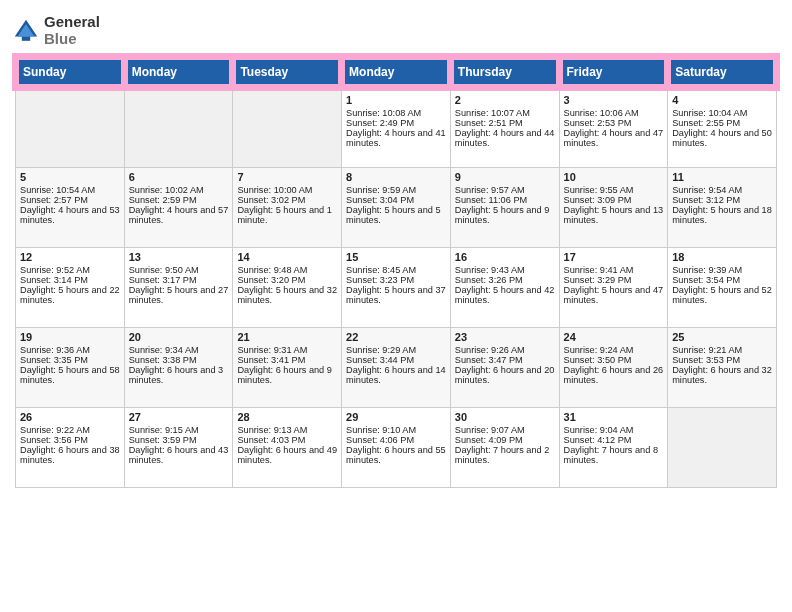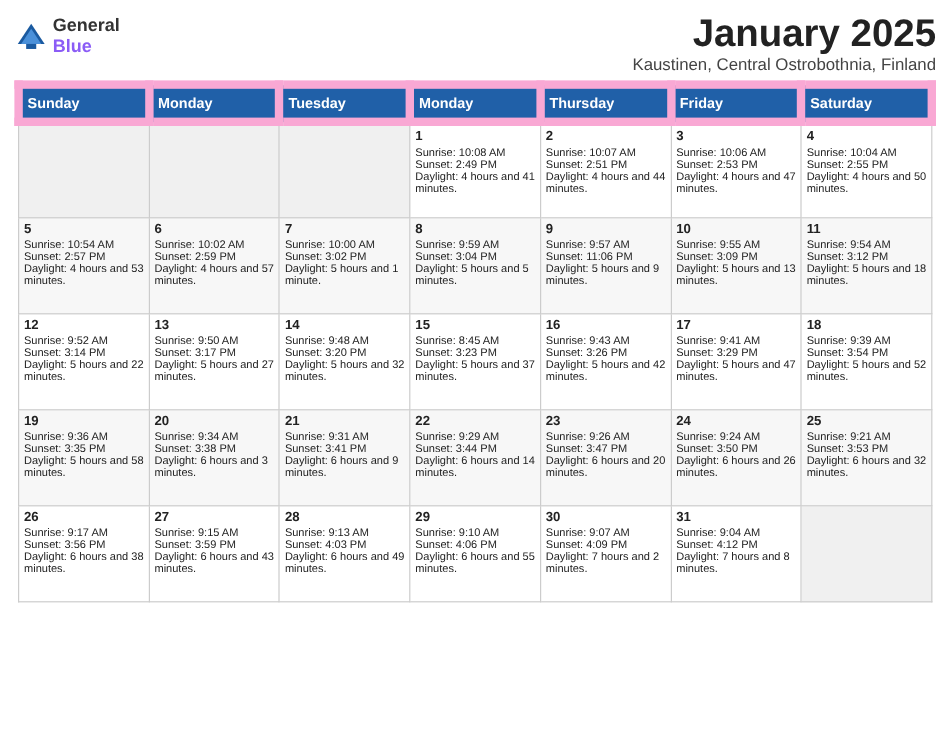--- a/index.html
+++ b/index.html
@@ -33,21 +33,21 @@
       line-height: 1.1;
     }
     .logo-general {
       font-size: 15px;
       font-weight: bold;
       color: #333;
     }
     .logo-blue {
       font-size: 15px;
       font-weight: bold;
-      color: #8b5cf6;
+      color: #737373;
     }
     .logo-icon {
       width: 28px;
       height: 28px;
       margin-right: 4px;
     }
     .title-block {
       text-align: right;
     }
     .month-title {
@@ -105,24 +105,20 @@
       <svg class="logo-icon" viewBox="0 0 40 40">
         <polygon points="20,4 36,28 4,28" fill="#1a5aa0"></polygon>
         <polygon points="20,10 32,28 8,28" fill="#4a90d9"></polygon>
         <rect x="14" y="28" width="12" height="6" fill="#1a5aa0"></rect>
       </svg>
       <div class="logo-text">
         <span class="logo-general">General</span>
         <span class="logo-blue">Blue</span>
       </div>
     </div>
-    <div class="title-block">
-      <div class="month-title">January 2025</div>
-      <div class="location-title">Kaustinen, Central Ostrobothnia, Finland</div>
-    </div>
   </div>
 
   <table class="calendar-table">
     <thead>
       <tr>
         <th>Sunday</th>
         <th>Monday</th>
         <th>Tuesday</th>
         <th>Monday</th>
         <th>Thursday</th>
@@ -161,21 +157,21 @@
         <tr>
           <td><span class="day-num">19</span><span>Sunrise: 9:36 AM</span><br><span>Sunset: 3:35 PM</span><br><span>Daylight: 5 hours and 58 minutes.</span></td>
           <td><span class="day-num">20</span><span>Sunrise: 9:34 AM</span><br><span>Sunset: 3:38 PM</span><br><span>Daylight: 6 hours and 3 minutes.</span></td>
           <td><span class="day-num">21</span><span>Sunrise: 9:31 AM</span><br><span>Sunset: 3:41 PM</span><br><span>Daylight: 6 hours and 9 minutes.</span></td>
           <td><span class="day-num">22</span><span>Sunrise: 9:29 AM</span><br><span>Sunset: 3:44 PM</span><br><span>Daylight: 6 hours and 14 minutes.</span></td>
           <td><span class="day-num">23</span><span>Sunrise: 9:26 AM</span><br><span>Sunset: 3:47 PM</span><br><span>Daylight: 6 hours and 20 minutes.</span></td>
           <td><span class="day-num">24</span><span>Sunrise: 9:24 AM</span><br><span>Sunset: 3:50 PM</span><br><span>Daylight: 6 hours and 26 minutes.</span></td>
           <td><span class="day-num">25</span><span>Sunrise: 9:21 AM</span><br><span>Sunset: 3:53 PM</span><br><span>Daylight: 6 hours and 32 minutes.</span></td>
         </tr>
         <tr>
-          <td><span class="day-num">26</span><span>Sunrise: 9:17 AM</span><br><span>Sunset: 3:56 PM</span><br><span>Daylight: 6 hours and 38 minutes.</span></td>
+          <td><span class="day-num">26</span><span>Sunrise: 9:22 AM</span><br><span>Sunset: 3:56 PM</span><br><span>Daylight: 6 hours and 38 minutes.</span></td>
           <td><span class="day-num">27</span><span>Sunrise: 9:15 AM</span><br><span>Sunset: 3:59 PM</span><br><span>Daylight: 6 hours and 43 minutes.</span></td>
           <td><span class="day-num">28</span><span>Sunrise: 9:13 AM</span><br><span>Sunset: 4:03 PM</span><br><span>Daylight: 6 hours and 49 minutes.</span></td>
           <td><span class="day-num">29</span><span>Sunrise: 9:10 AM</span><br><span>Sunset: 4:06 PM</span><br><span>Daylight: 6 hours and 55 minutes.</span></td>
           <td><span class="day-num">30</span><span>Sunrise: 9:07 AM</span><br><span>Sunset: 4:09 PM</span><br><span>Daylight: 7 hours and 2 minutes.</span></td>
           <td><span class="day-num">31</span><span>Sunrise: 9:04 AM</span><br><span>Sunset: 4:12 PM</span><br><span>Daylight: 7 hours and 8 minutes.</span></td>
           <td class="empty-cell"></td>
         </tr>
       </tbody>
   </table>
 </div>

